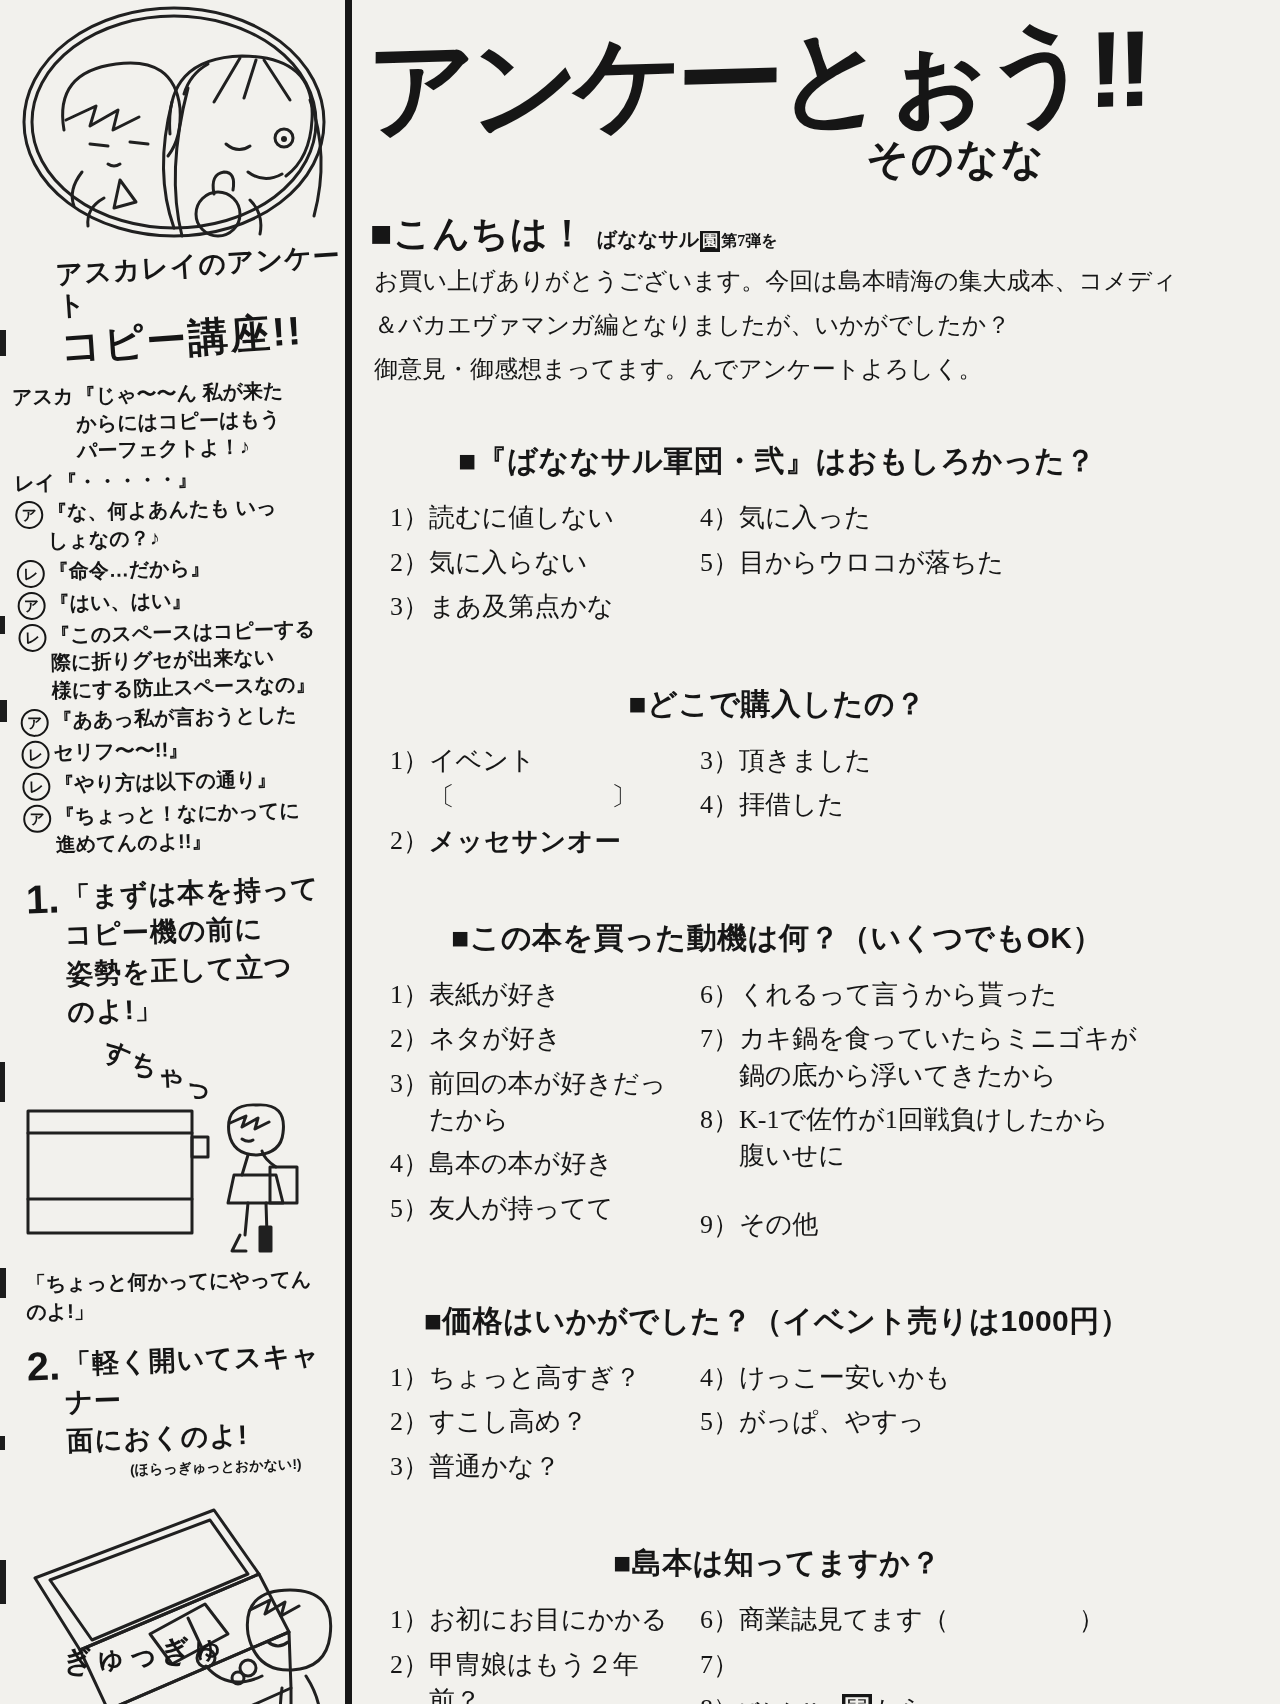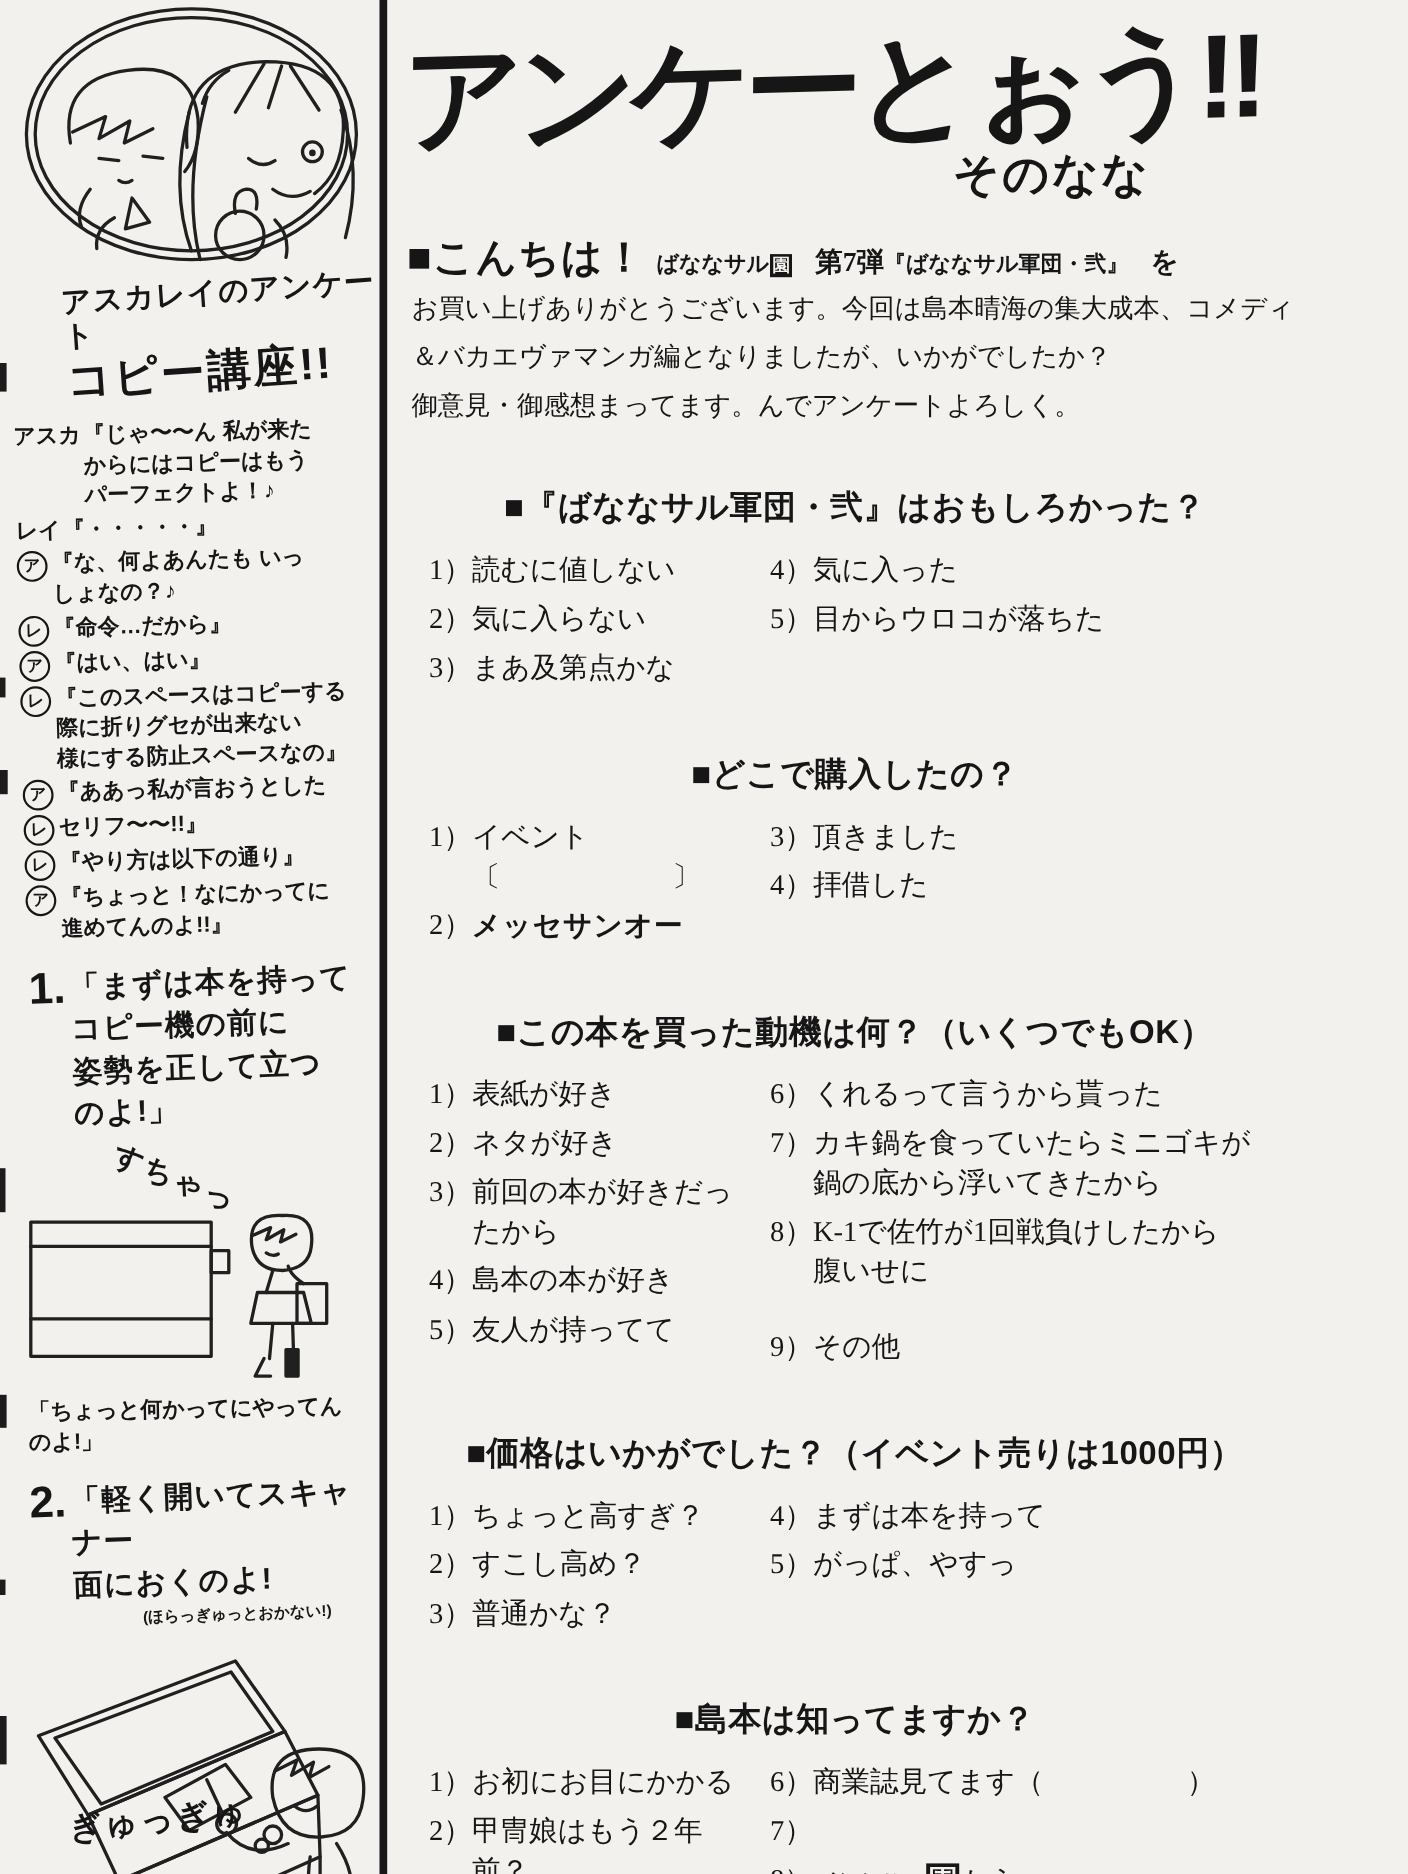--- a/index.html
+++ b/index.html
@@ -51,21 +51,21 @@
   .big-title{
     margin:22px 0 0 -4px;font-size:108px;line-height:1.05;font-weight:900;
     letter-spacing:-7px;white-space:nowrap;transform:rotate(-1.6deg) skewX(-2deg);
   }
   .subtitle{margin:-4px 138px 0 0;text-align:right;font-size:42px;font-weight:900;letter-spacing:2px;}
 
   .greeting{margin-top:22px;}
   .greet-line1{display:flex;align-items:baseline;flex-wrap:nowrap;white-space:nowrap;}
   .greet-lead{font-size:37px;font-weight:900;letter-spacing:1px;margin-right:10px;}
   .b-heavy{font-weight:900;font-size:20px;}
-  .greet-mid{font-size:25px;font-weight:600;margin-left:20px;}
+  .greet-mid{font-size:16px;font-weight:600;}
   .boxchar{background:#161616;color:#f2f1ed;font-weight:900;padding:0 2px;margin:0 1px;}
   .greet-body{font-size:24px;line-height:44px;font-weight:400;margin-left:4px;}
   .greet-body div{white-space:nowrap;}
 
   .qsec{margin-top:50px;}
   .sec-title{margin:0 0 18px 0;font-size:30px;font-weight:900;letter-spacing:0.5px;white-space:nowrap;text-align:center;}
   .opts{display:grid;grid-template-columns:296px 1fr;column-gap:14px;padding-left:20px;}
   .opt{display:flex;align-items:flex-start;margin-bottom:8px;font-size:26px;line-height:1.4;font-weight:500;}
   .opt .num{flex:0 0 auto;}
   .opt .txt{white-space:pre-line;}
@@ -261,21 +261,20 @@
 
     <h1 class="big-title">アンケーとぉう!!</h1>
     <div class="subtitle">そのなな</div>
 
     <div class="greeting serif">
       <div class="greet-line1">
         <span class="greet-lead gothic">■こんちは！</span>
         <span class="b-heavy gothic">ばななサル</span>
           <span class="boxchar gothic">園</span>
         <span class="greet-mid">第7弾</span>
-        <span class="b-heavy gothic">『ばななサル軍団・弐』</span>
         <span class="greet-mid">を</span>
       </div>
       <div class="greet-body">
         <div>お買い上げありがとうございます。今回は島本晴海の集大成本、コメディ</div>
         <div>＆バカエヴァマンガ編となりましたが、いかがでしたか？</div>
         <div>御意見・御感想まってます。んでアンケートよろしく。</div>
       </div>
     </div>
 
     <section class="qsec">
@@ -395,21 +394,21 @@
               <span class="txt">すこし高め？</span>
             </div>
           <div class="opt">
               <span class="num">3）</span>
               <span class="txt">普通かな？</span>
             </div>
         </div>
         <div class="col">
           <div class="opt">
               <span class="num">4）</span>
-              <span class="txt">まずは本を持って</span>
+              <span class="txt">けっこー安いかも</span>
             </div>
           <div class="opt">
               <span class="num">5）</span>
               <span class="txt">がっぱ、やすっ</span>
             </div>
         </div>
       </div>
     </section>
 
     <section class="qsec">

